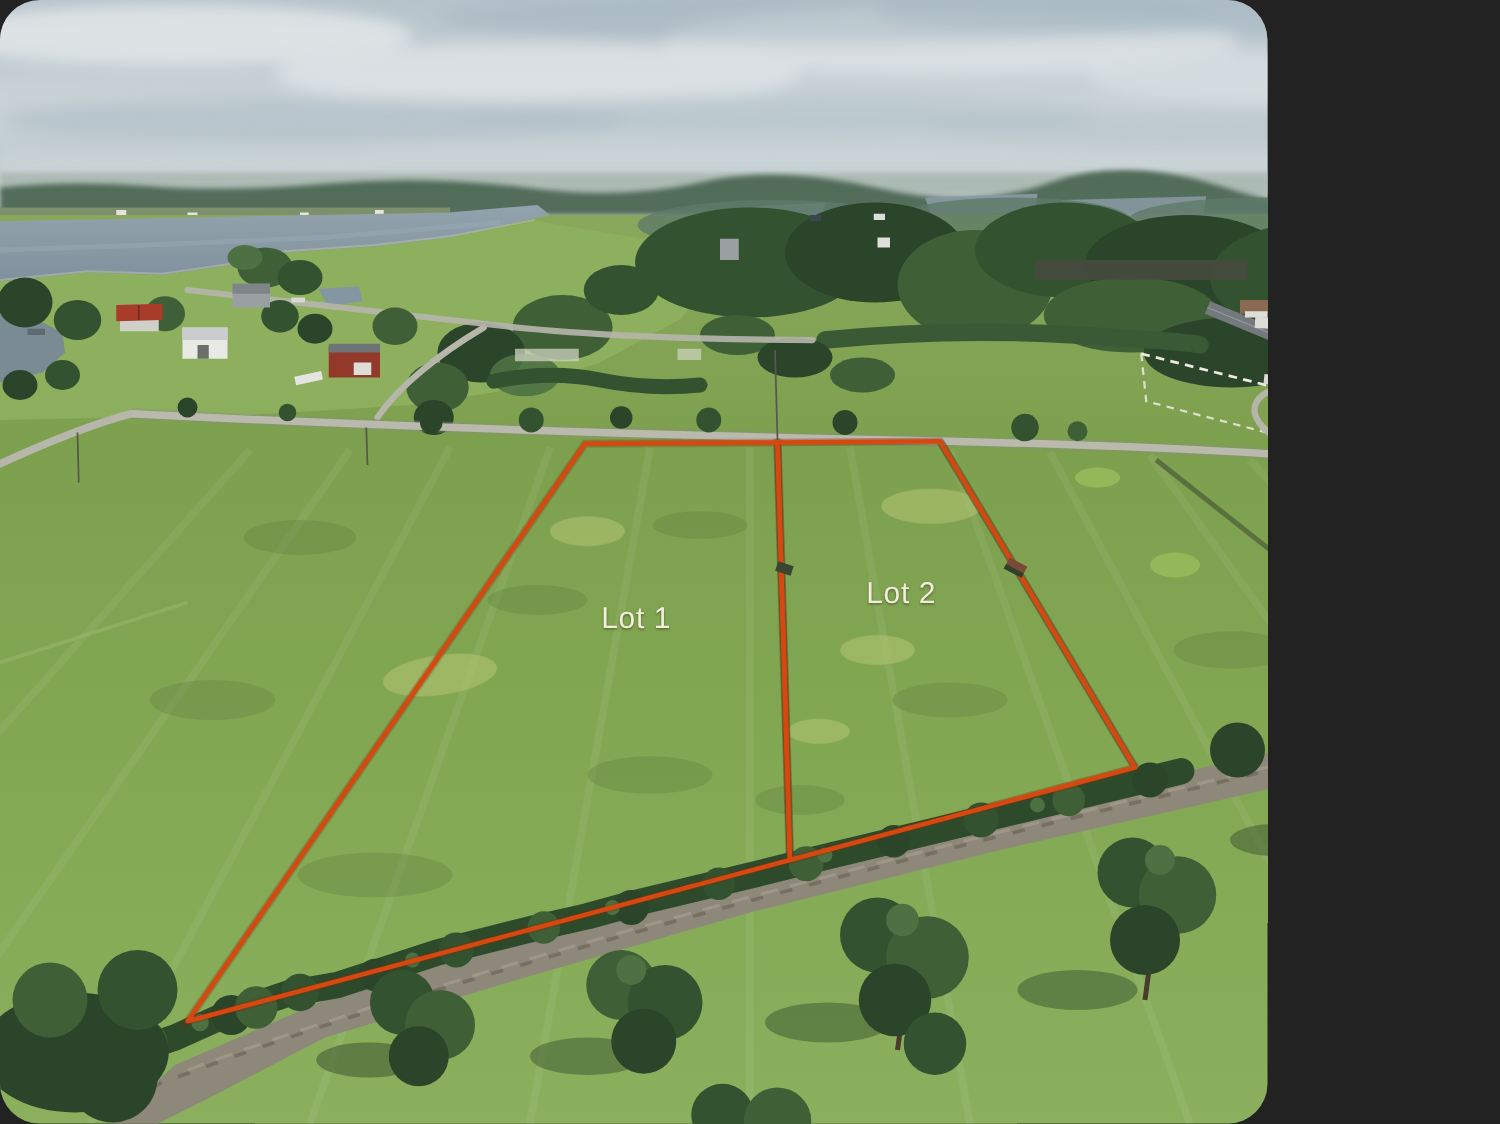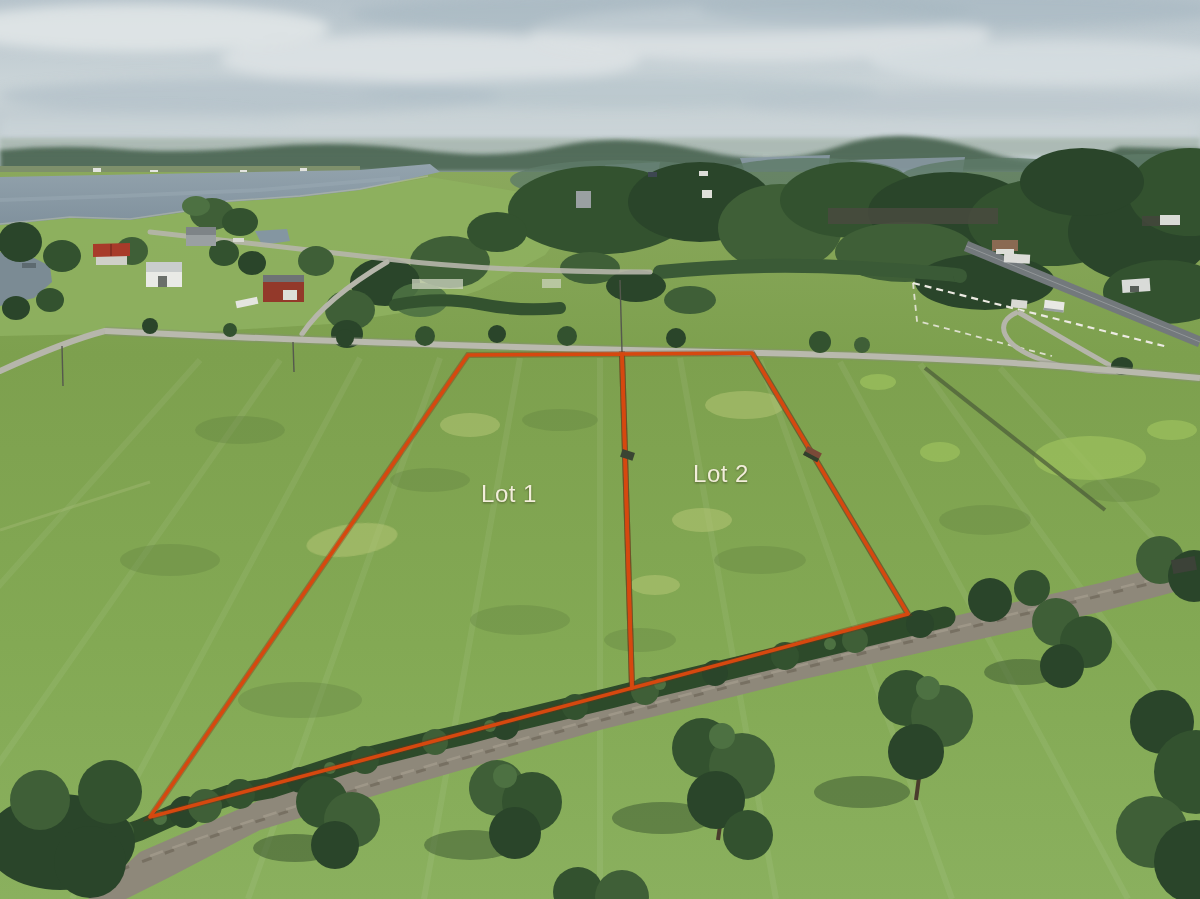--- a/index.html
+++ b/index.html
@@ -1,18 +1,19 @@
 <!DOCTYPE html>
 <html><head>
 <meta charset="utf-8">
 <style>
   html,body{margin:0;padding:0;background:#222;}
   .stage{
-    position:relative;width:1200px;height:899px;overflow:hidden;
+    position:relative;width:1014px;height:899px;overflow:hidden;
     font-family:"Liberation Sans", sans-serif;
+    border-radius:32px;
   }
   .stage svg{display:block;width:1200px;height:899px;}
   .lot-label{
     font-family:"Liberation Sans", sans-serif;
     font-size:24px;
     letter-spacing:.5px;
     filter:drop-shadow(0 1px 1px rgba(40,40,20,.55));
   }
   
   .tA{fill:#33522f}.tB{fill:#2a452a}.tC{fill:#3f5f37}.tD{fill:#4d7142}

